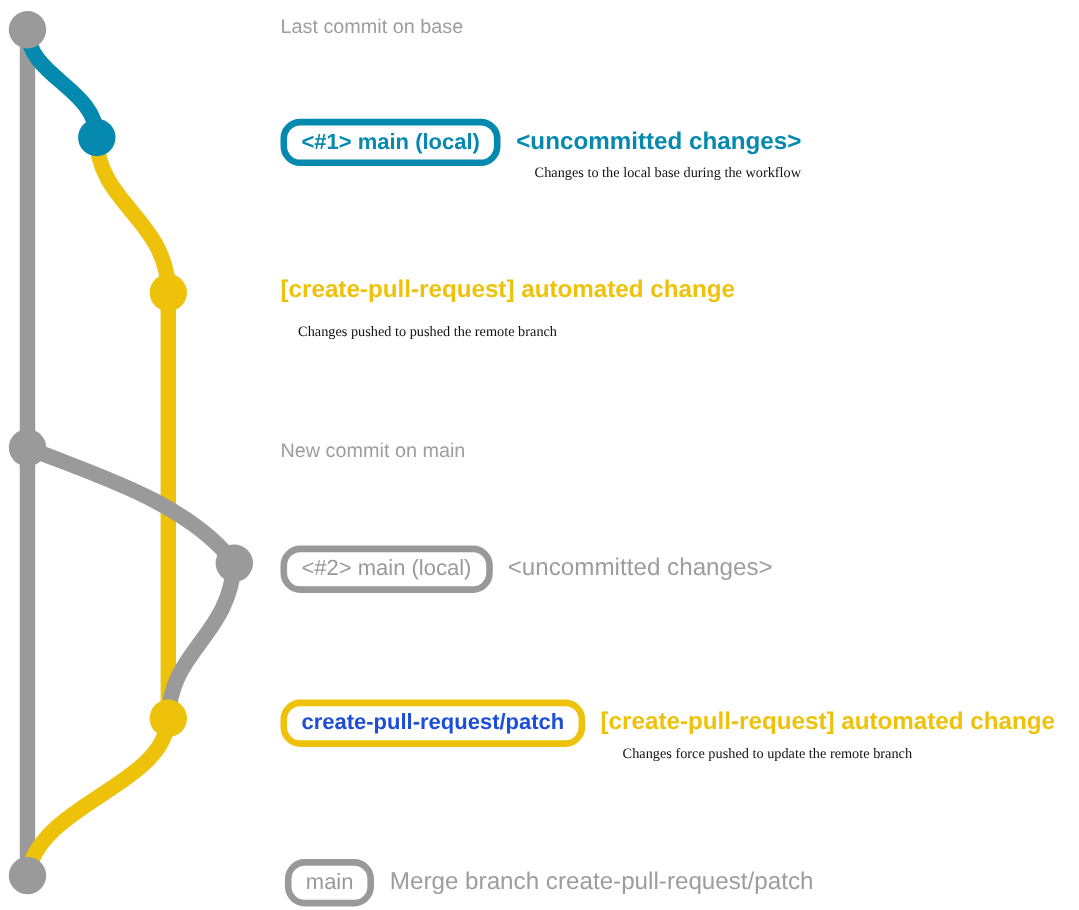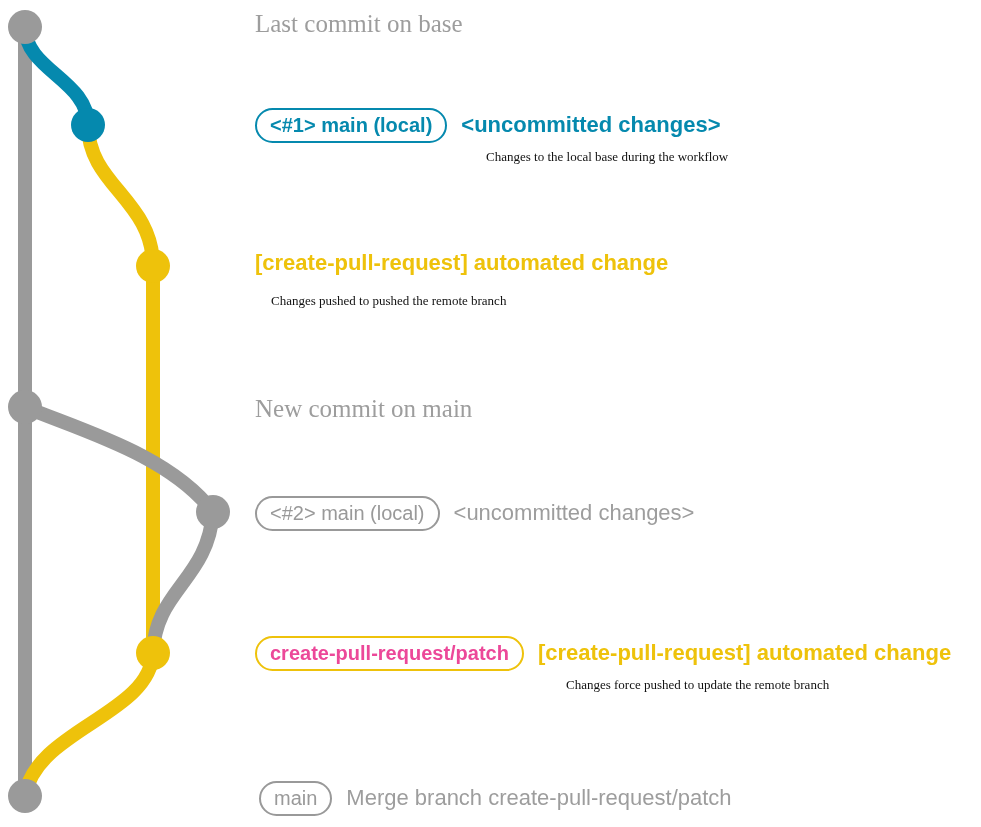--- a/index.html
+++ b/index.html
@@ -30,57 +30,57 @@
     height: 827px;
   }
   .row {
     position: absolute;
     display: flex;
     align-items: baseline;
     white-space: nowrap;
   }
   .badge {
     display: inline-block;
-    border: 2px solid #c2410c;
+    border: 6px solid #c2410c;
     border-radius: 18px;
     padding: 4px 13px 5px 13px;
     font-family: "Liberation Sans", sans-serif;
     font-size: 20px;
     line-height: 22px;
     color: #999999;
     background: #ffffff;
   }
   .badge.blue {
     border-color: #0589AE;
     color: #0589AE;
     font-weight: bold;
   }
   .badge.yellow {
     border-color: #EEC20B;
-    color: #ec4899;
+    color: #1d4ed8;
     font-weight: bold;
   }
   .badge.gray {
     border-color: #999999;
     color: #999999;
     font-weight: normal;
   }
   .subject {
     font-family: "Liberation Sans", sans-serif;
     font-size: 22px;
     line-height: 24px;
     margin-left: 14px;
   }
   .subject.blue  { color: #0589AE; font-weight: bold; }
   .subject.yellow{ color: #EEC20B; font-weight: bold; }
   .subject.gray  { color: #9d9d9d; font-weight: normal; }
   .heading {
     position: absolute;
-    font-family: Liberation Serif, serif;
-    font-size: 25px;
+    font-family: Liberation Sans, sans-serif;
+    font-size: 18px;
     line-height: 24px;
     color: #9d9d9d;
     white-space: nowrap;
   }
   .note {
     position: absolute;
     font-family: "Liberation Serif", serif;
     font-size: 13px;
     line-height: 22px;
     color: #111111;

